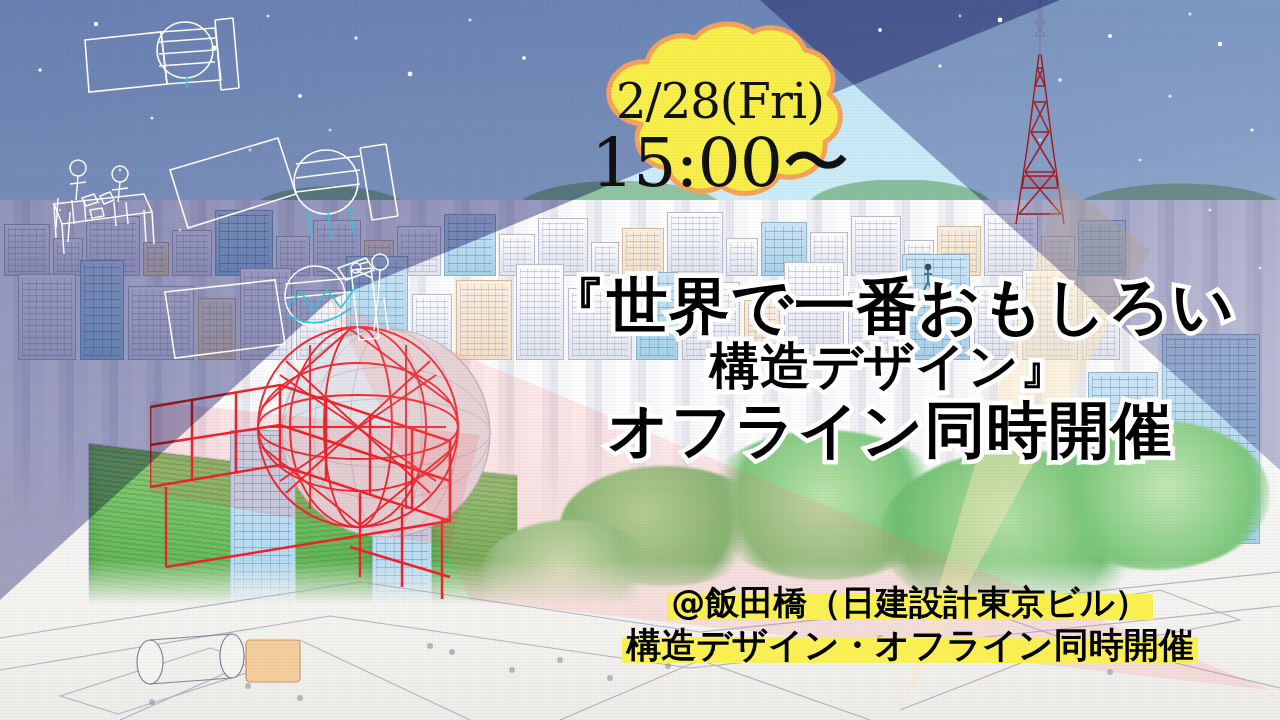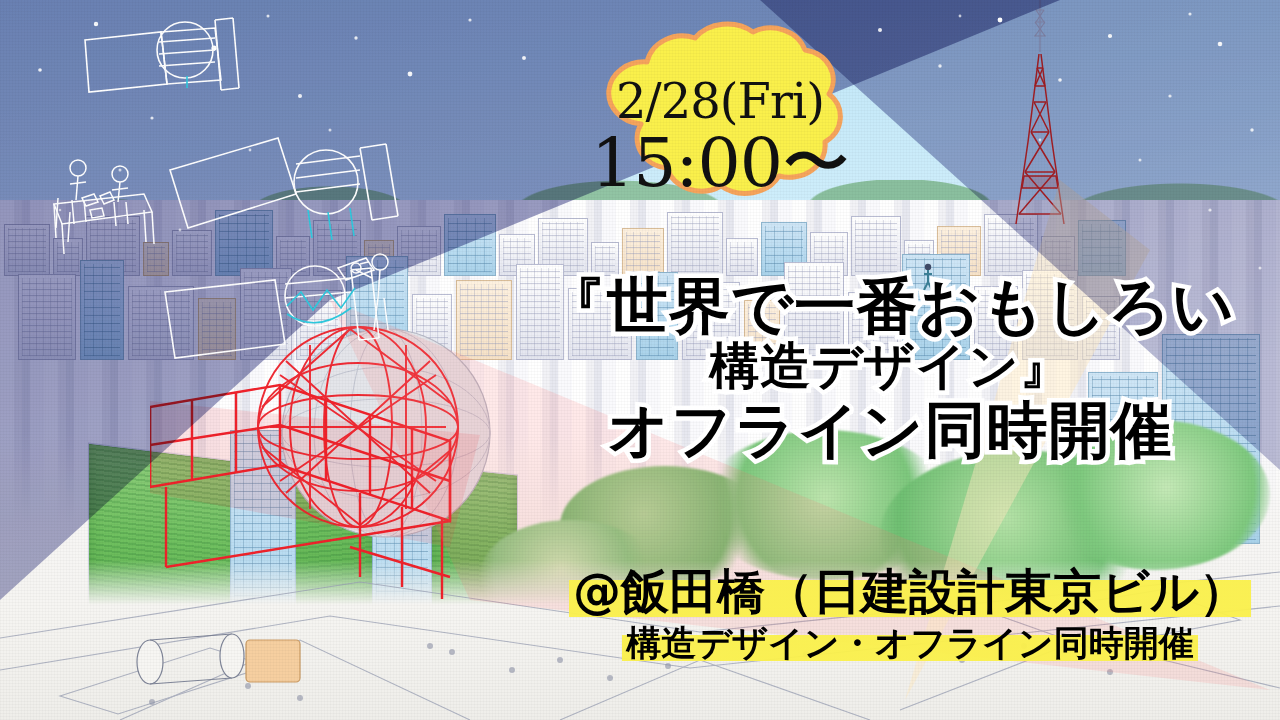--- a/index.html
+++ b/index.html
@@ -142,21 +142,21 @@
     position:absolute;left:560px;top:562px;width:700px;
     text-align:center;z-index:6;
   }
   .fline{
     display:inline-block;
     font-family:"DejaVu Sans","Liberation Sans",sans-serif;
     font-weight:700;color:#000;
     letter-spacing:0px;
     position:relative;
   }
-  .f1{font-size:48px;line-height:1.22;}
+  .f1{font-size:34px;line-height:1.22;margin-top:20px;}
   .f2{font-size:35px;line-height:1.22;margin-top:1px;}
   .hl{
     position:relative;
     z-index:1;
     padding:0 4px;
     background:linear-gradient(180deg,
        rgba(250,240,75,0) 0%, rgba(250,240,75,0) 30%,
        rgba(250,240,75,.95) 30%, rgba(250,240,75,.95) 96%,
        rgba(250,240,75,0) 96%);
   }

